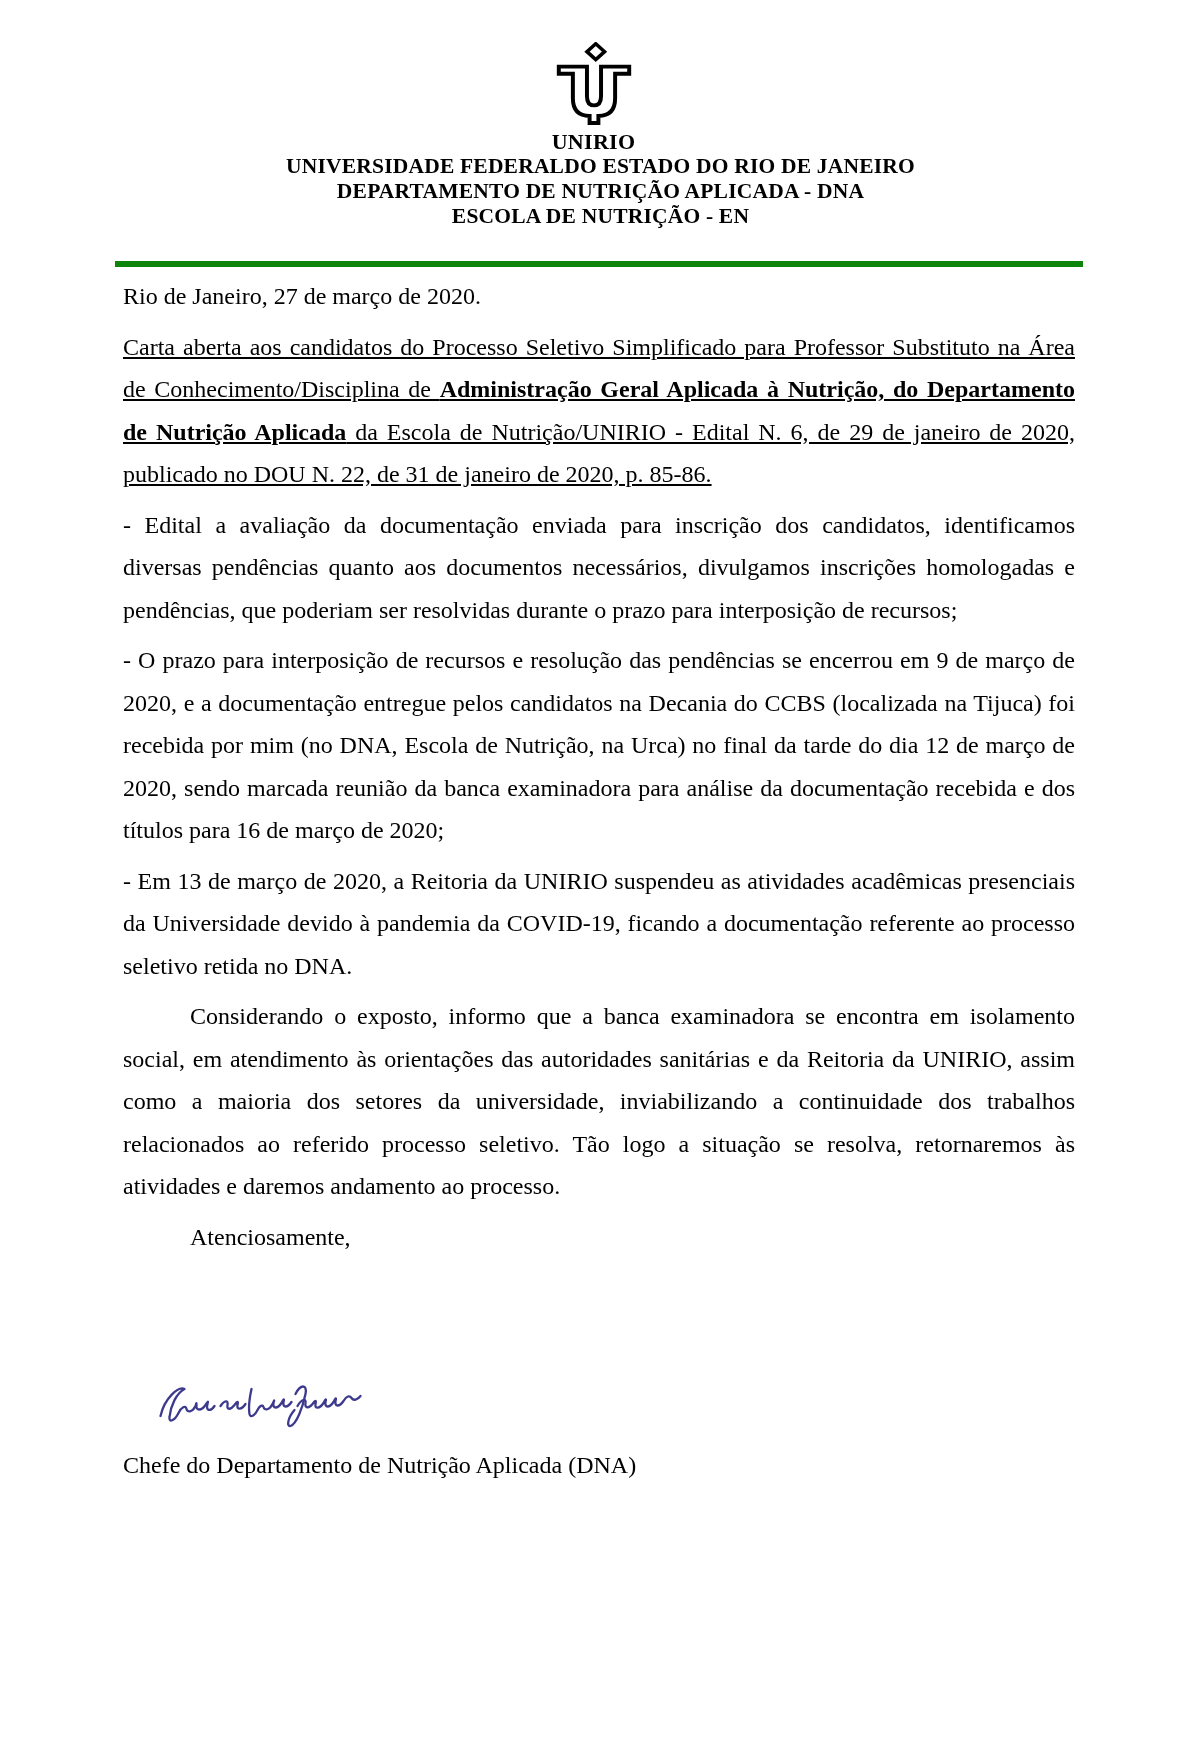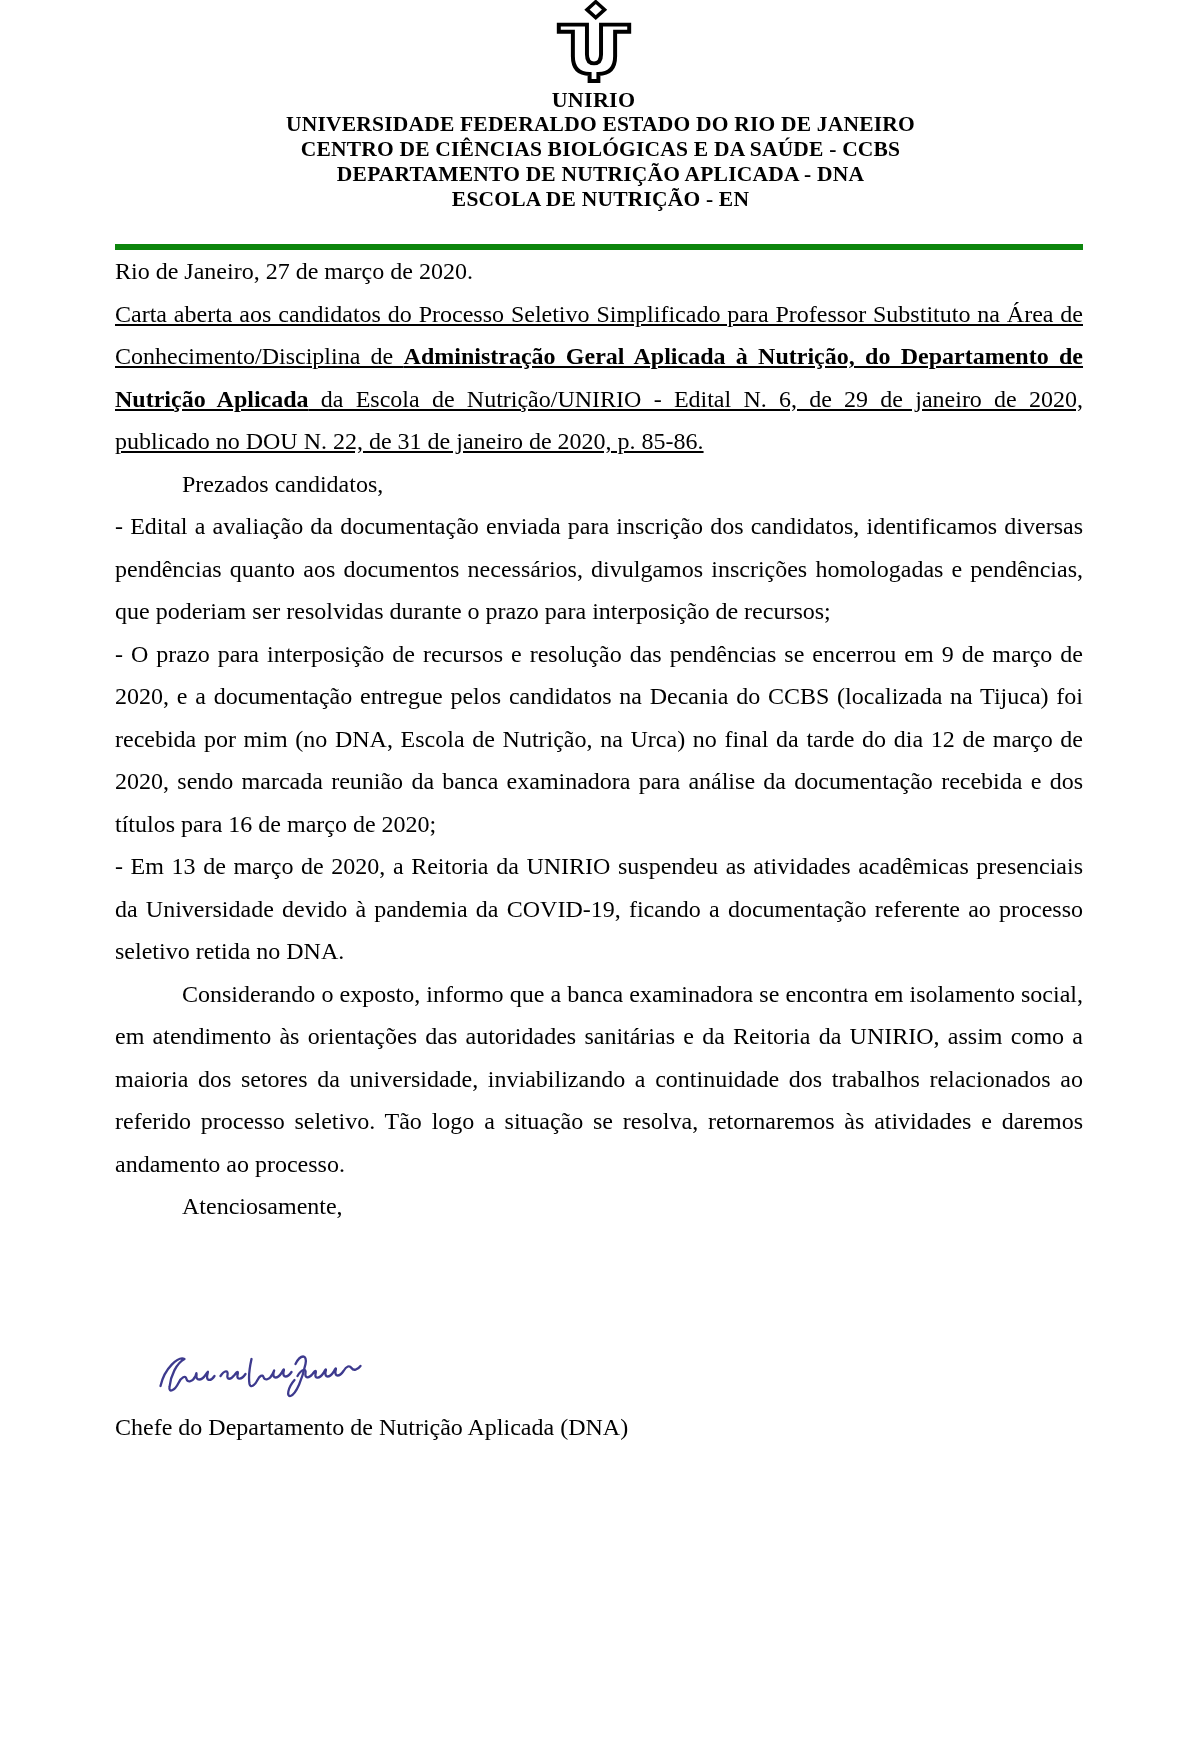--- a/index.html
+++ b/index.html
@@ -4,21 +4,21 @@
 <title>Carta UNIRIO</title>
 <style>
   html, body { margin: 0; padding: 0; background: #ffffff; }
   body {
     width: 1187px; height: 1746px;
     font-family: "Liberation Serif", "DejaVu Serif", serif;
     color: #000;
     position: relative;
     overflow: hidden;
   }
-  .page { }
+  .page { padding-top: 42px; }
 
   
   .letterhead { text-align: center; }
   .logo-wrap { line-height: 0; }
   .letterhead .acronym {
     font-weight: bold; font-size: 22px; line-height: 24px; letter-spacing: 0.3px;
   }
   .letterhead .lh-line {
     font-weight: bold; font-size: 21.5px; line-height: 25px; letter-spacing: 0.2px; margin-left: 14px;
   }
@@ -28,21 +28,21 @@
     background: #0d850d;
   }
 
   
   .letter {
     margin-left: 115px;
     width: 968px;
     font-size: 24px;
     line-height: 42.5px;
   }
-  .letter p { margin: 0; }
+  .letter p { margin: 8px; }
   p.justified { text-align: justify; }
   p.indented { text-indent: 67px; }
   .date-line { margin-top: 4px; }
   .intro { margin-top: 14px; text-decoration: underline; }
   .salutation { margin-top: 31px; }
   .bold { font-weight: bold; }
 
   .signature-block { margin-top: 118px; margin-left: 33px; line-height: 0; }
   .signature-role { margin-top: 14px; }
 </style>
@@ -55,33 +55,31 @@
     <div class="logo-wrap">
       <svg width="90" height="88" viewBox="0 0 100 100" aria-hidden="false">
 
         <polygon points="52,2 62,11 52,20 42,11" fill="#fff" stroke="#000" stroke-width="4" stroke-linejoin="miter"></polygon>
 
         <path d="M10,28 H42 V62 Q42,72 50,72 Q58,72 58,62 V28 H90 V36 H74 V64 Q74,84 55,84 L55,92 H45 L45,84 Q26,84 26,64 V36 H10 Z" fill="#fff" stroke="#000" stroke-width="4.5" stroke-linejoin="miter"></path>
       </svg>
     </div>
     <div class="acronym">UNIRIO</div>
     <div class="lh-line">UNIVERSIDADE FEDERALDO ESTADO DO RIO DE JANEIRO</div>
-    <div class="lh-line">CENTRO DE CIÊNCIAS BIOLÓGICAS E DA SAÚDE - CCBS</div>
     <div class="lh-line">DEPARTAMENTO DE NUTRIÇÃO APLICADA - DNA</div>
     <div class="lh-line">ESCOLA DE NUTRIÇÃO - EN</div>
   </div>
 
   <div class="divider"></div>
 
   <div class="letter">
     <p class="date-line">Rio de Janeiro, 27 de março de 2020.</p>
 
     <p class="intro justified"><span>Carta aberta aos candidatos do Processo Seletivo Simplificado para Professor Substituto na Área de Conhecimento/Disciplina de </span><span class="bold">Administração Geral Aplicada à Nutrição, do Departamento de Nutrição Aplicada</span><span> da Escola de Nutrição/UNIRIO - Edital N. 6, de 29 de janeiro de 2020, publicado no DOU N. 22, de 31 de janeiro de 2020, p. 85-86.</span></p>
 
-    <p class="salutation indented">Prezados candidatos,</p>
 
     <p class="justified">- Edital a avaliação da documentação enviada para inscrição dos candidatos, identificamos diversas pendências quanto aos documentos necessários, divulgamos inscrições homologadas e pendências, que poderiam ser resolvidas durante o prazo para interposição de recursos;</p>
     <p class="justified">- O prazo para interposição de recursos e resolução das pendências se encerrou em 9 de março de 2020, e a documentação entregue pelos candidatos na Decania do CCBS (localizada na Tijuca) foi recebida por mim (no DNA, Escola de Nutrição, na Urca) no final da tarde do dia 12 de março de 2020, sendo marcada reunião da banca examinadora para análise da documentação recebida e dos títulos para 16 de março de 2020;</p>
     <p class="justified">- Em 13 de março de 2020, a Reitoria da UNIRIO suspendeu as atividades acadêmicas presenciais da Universidade devido à pandemia da COVID-19, ficando a documentação referente ao processo seletivo retida no DNA.</p>
 
     <p class="justified indented">Considerando o exposto, informo que a banca examinadora se encontra em isolamento social, em atendimento às orientações das autoridades sanitárias e da Reitoria da UNIRIO, assim como a maioria dos setores da universidade, inviabilizando a continuidade dos trabalhos relacionados ao referido processo seletivo. Tão logo a situação se resolva, retornaremos às atividades e daremos andamento ao processo.</p>
 
     <p class="indented">Atenciosamente,</p>
 
     <div class="signature-block">

